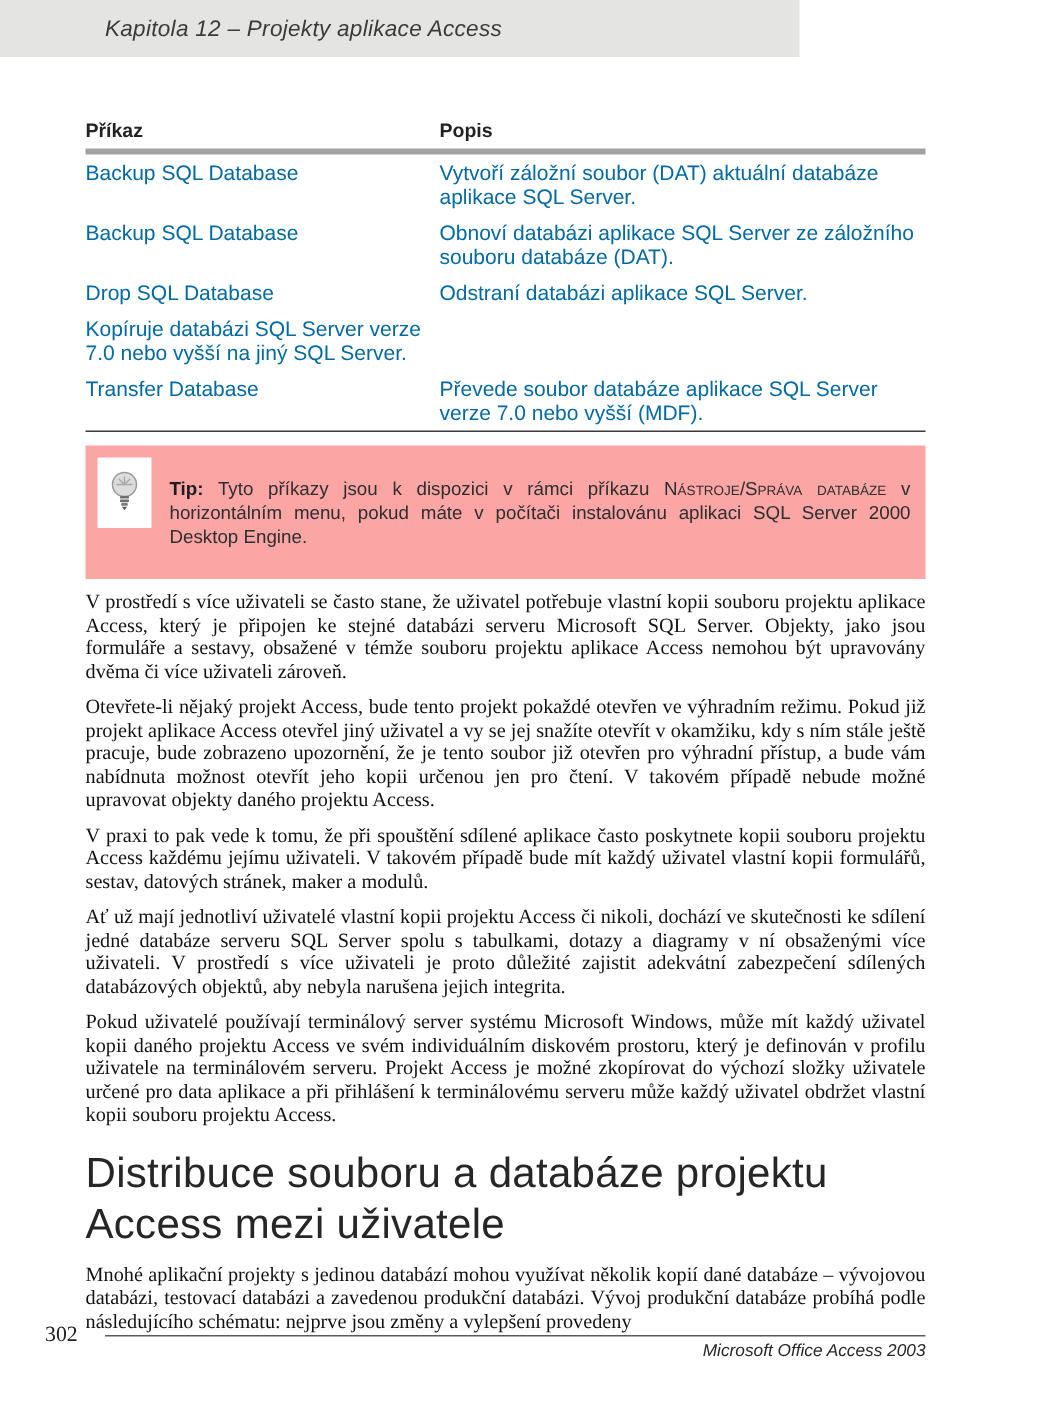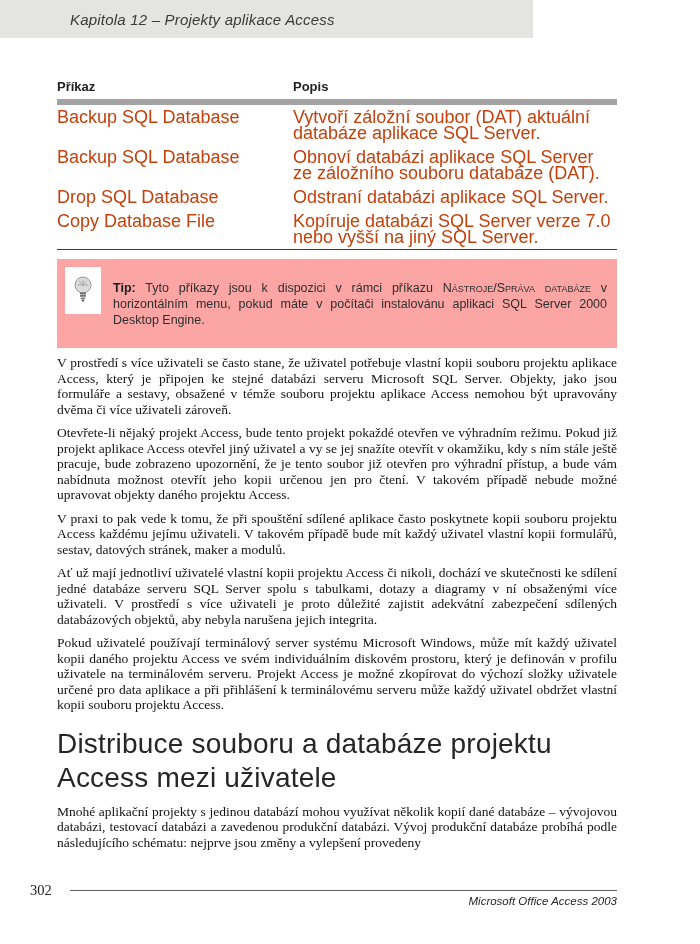--- a/index.html
+++ b/index.html
@@ -20,25 +20,25 @@
   }
 
   
   .content { position:absolute; left:57px; top:76px; width:560px; }
 
   
   .cmd-table { width:100%; }
   .t-head {
     display:grid; grid-template-columns:236px 1fr;
     font-weight:bold; font-size:13px; color:#222;
-    padding:3px 0 5px 0; border-bottom:6px solid #a3a3a3;
+    padding:3px 0 5px 0; border-bottom:4px solid #a3a3a3;
   }
   .t-row {
     display:grid; grid-template-columns:236px 1fr;
-    font-size:18px; line-height:16px; color:#c2410c;
+    font-size:14px; line-height:16px; color:#0369a1;
     padding:4px 0;
   }
   .t-row .desc { padding-right:2px; }
   .t-bottom { border-top:1px solid #3a3a3a; height:0; }
 
   
   .tip-box {
     margin-top:9px; background:#fca5a5; display:flex; gap:12px;
     padding:8px 9px 8px 8px; box-sizing:border-box;
   }
@@ -105,22 +105,25 @@
       </div>
       <div class="t-row">
         <span class="cmd">Backup SQL Database</span>
         <span class="desc">Obnoví databázi aplikace SQL Server ze záložního souboru databáze (DAT).</span>
       </div>
       <div class="t-row">
         <span class="cmd">Drop SQL Database</span>
         <span class="desc">Odstraní databázi aplikace SQL Server.</span>
       </div>
       <div class="t-row">
-        <span class="cmd">Copy Database File</span>
         <span class="desc">Kopíruje databázi SQL Server verze 7.0 nebo vyšší na jiný SQL Server.</span>
+      </div>
+      <div class="t-row">
+        <span class="cmd">Transfer Database</span>
+        <span class="desc">Převede soubor databáze aplikace SQL Server verze 7.0 nebo vyšší (MDF).</span>
       </div>
       <div class="t-bottom"></div>
     </div>
 
     <div class="tip-box">
       <div class="tip-icon-box">
         <svg width="24" height="34" viewBox="0 0 24 34" aria-hidden="true">
           <circle cx="12" cy="11" r="8" fill="#dcdcdc" stroke="#9a9a9a" stroke-width="1"></circle>
           <g stroke="#a7a7a7" stroke-width="1" stroke-linecap="round">
             <line x1="12" y1="11" x2="12" y2="6"></line>

